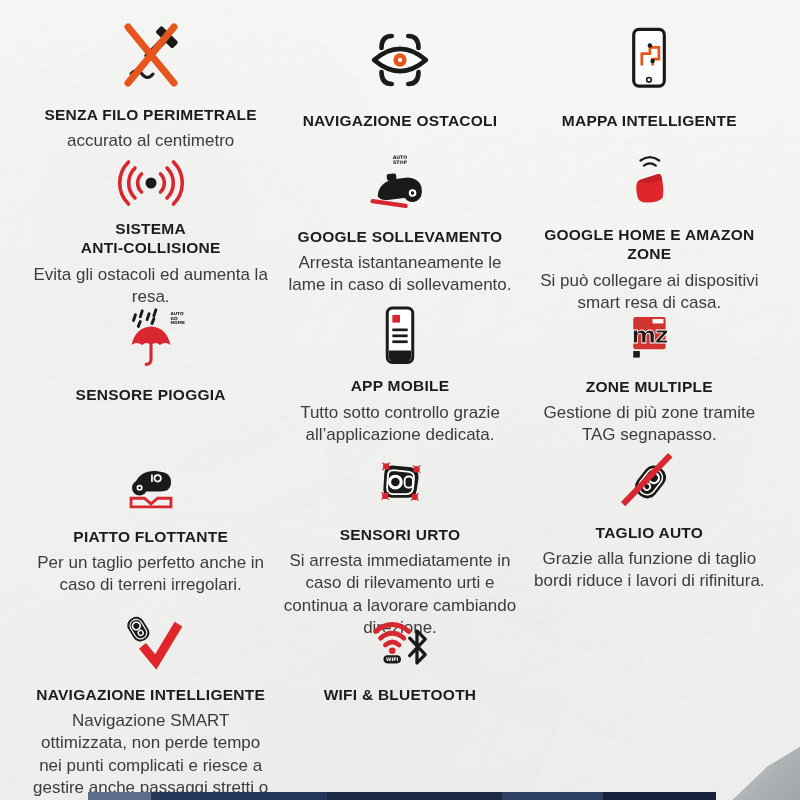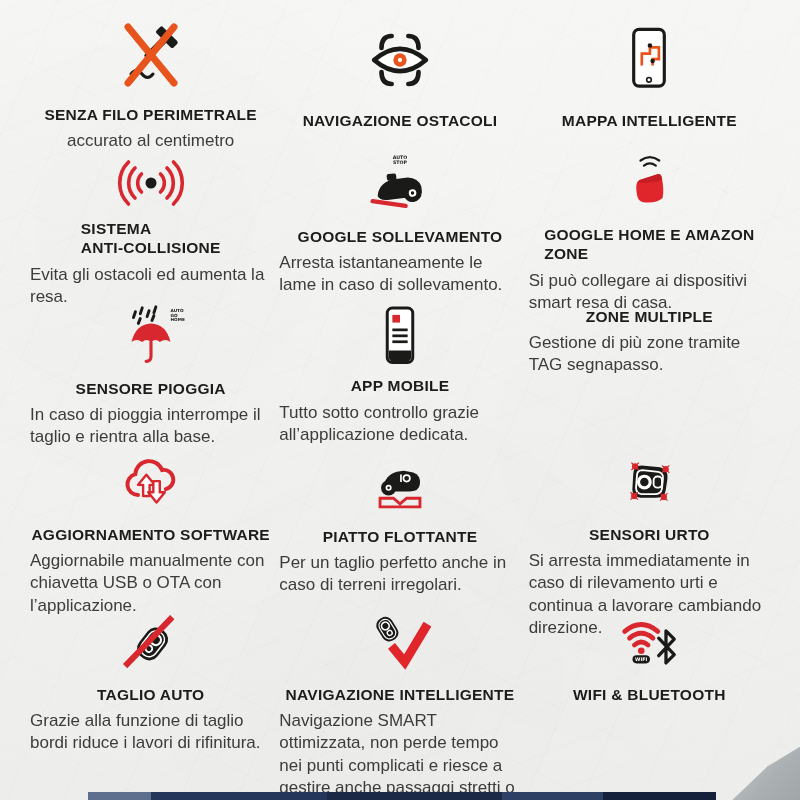--- a/index.html
+++ b/index.html
@@ -10,21 +10,21 @@
     background-image:
       repeating-linear-gradient(113deg, rgba(0,0,0,0.016) 0 1px, transparent 1px 53px),
       repeating-linear-gradient(27deg, rgba(0,0,0,0.013) 0 1px, transparent 1px 67px),
       repeating-linear-gradient(158deg, rgba(0,0,0,0.01) 0 1px, transparent 1px 41px),
       radial-gradient(circle at 18% 28%, rgba(0,0,0,0.018), transparent 42%),
       radial-gradient(circle at 78% 55%, rgba(0,0,0,0.016), transparent 45%),
       radial-gradient(circle at 45% 85%, rgba(0,0,0,0.015), transparent 40%);}
   .grid{position:absolute;left:30px;right:30px;top:14px;display:grid;
         grid-template-columns:1fr 1fr 1fr;
         grid-template-rows:138px 150px 144px 162px 186px;column-gap:8px;}
-  .cell{display:flex;flex-direction:column;align-items:center;}
+  .cell{display:flex;flex-direction:column;align-items:center;text-align:center;}
   .iconbox{display:flex;align-items:center;justify-content:center;}
   .r1 .iconbox{height:92px;} .r2 .iconbox{height:70px;} .r3 .iconbox{height:78px;}
   .r4 .iconbox{height:76px;} .r5 .iconbox{height:72px;}
   .title{margin:5px 0 0;font-size:15.5px;font-weight:bold;color:#1c1c1b;
          letter-spacing:.25px;line-height:1.25;max-width:242px;}
   .title span{display:block;}
   .desc{margin:6px 0 0;font-size:17px;line-height:1.3;color:#3d3c3c;max-width:258px;}
   .footer-bar{position:absolute;left:88px;bottom:0;width:628px;height:8px;
     background:linear-gradient(90deg,#5d6f8d 0 10%,#24375a 10% 38%,#1b2846 38% 66%,#2e4164 66% 82%,#15213a 82% 100%);}
   .corner-tear{position:absolute;right:0;bottom:0;width:72px;height:58px;opacity:.8;
@@ -160,54 +160,50 @@
             <line x1="43" y1="14" x2="41" y2="19"></line>
           </g>
           <text x="60" y="10" font-size="4.4" font-weight="bold" fill="#1a1a18">AUTO</text>
           <text x="60" y="15" font-size="4.4" font-weight="bold" fill="#1a1a18">GO</text>
           <text x="60" y="20" font-size="4.4" font-weight="bold" fill="#1a1a18">HOME</text>
           <path d="M20,41 Q24,23 40,22 Q56,23 60,41 Q55,37 49,41 Q45,37 40,41 Q35,37 31,41 Q25,37 20,41 Z" fill="#d8272e"></path>
           <path d="M40,41 L40,56 Q40,61 35,61" stroke="#d8272e" stroke-width="3.2" fill="none" stroke-linecap="round"></path>
         </svg>
       </div>
       <h3 class="title">SENSORE PIOGGIA</h3>
-      <p class="desc">In caso di pioggia interrompe il taglio e rientra alla base.</p>
     </div>
 
     <div class="cell r3">
       <div class="iconbox">
         <svg width="68" height="68" viewBox="0 0 80 80">
           <rect x="25" y="6" width="30" height="64" rx="6" fill="#ffffff" stroke="#1a1a18" stroke-width="3.5"></rect>
           <path d="M27,56 h26 v8 q0,4.3 -4.3,4.3 h-17.4 q-4.3,0 -4.3,-4.3 Z" fill="#1a1a18"></path>
           <rect x="31" y="14" width="9" height="9" fill="#d8272e"></rect>
           <rect x="31" y="30" width="18" height="3.2" fill="#1a1a18"></rect>
           <rect x="31" y="37" width="18" height="3.2" fill="#1a1a18"></rect>
           <rect x="31" y="44" width="18" height="3.2" fill="#1a1a18"></rect>
         </svg>
       </div>
       <h3 class="title">APP MOBILE</h3>
       <p class="desc">Tutto sotto controllo grazie all’applicazione dedicata.</p>
     </div>
 
     <div class="cell r3">
+      <div class="iconbox">
+        <svg width="70" height="70" viewBox="0 0 80 80">
+          <rect x="22" y="17" width="37" height="37" rx="2.5" fill="#d1332e"></rect>
+          <rect x="44" y="19.5" width="12.5" height="5" fill="#ffffff"></rect>
+          <rect x="22" y="56" width="7.5" height="7.5" fill="#1a1a18"></rect>
+          <text x="40.5" y="47" text-anchor="middle" font-size="27" font-weight="bold" fill="#1a1a18" stroke="#ffffff" stroke-width="0.9" letter-spacing="-1.5">mz</text>
+        </svg>
+      </div>
       <h3 class="title">ZONE MULTIPLE</h3>
       <p class="desc">Gestione di più zone tramite TAG segnapasso.</p>
     </div>
 
-    <div class="cell r4">
-      <div class="iconbox">
-        <svg width="74" height="74" viewBox="0 0 80 80">
-          <path d="M26,53 a11.5,11.5 0 0 1 -3,-22.6 a15,15 0 0 1 29,-4.4 a10.5,10.5 0 0 1 4,20.6" fill="none" stroke="#d8272e" stroke-width="4.2" stroke-linecap="round"></path>
-          <path d="M31.5,54 v-12 h-5.5 l9,-11 9,11 h-5.5 v12 z" fill="#ffffff" stroke="#d8272e" stroke-width="2.6" stroke-linejoin="round"></path>
-          <path d="M42.5,38 v12 h-5.5 l9,11 9,-11 h-5.5 v-12 z" fill="#ffffff" stroke="#d8272e" stroke-width="2.6" stroke-linejoin="round"></path>
-        </svg>
-      </div>
-      <h3 class="title">AGGIORNAMENTO SOFTWARE</h3>
-      <p class="desc">Aggiornabile manualmente con chiavetta USB o OTA con l’applicazione.</p>
-    </div>
 
     <div class="cell r4">
       <div class="iconbox">
         <svg width="76" height="76" viewBox="0 0 80 80">
           <path d="M19,64 V55 h14 l7,6 7,-6 h14 v9 z" fill="none" stroke="#d8272e" stroke-width="3"></path>
           <path d="M24,38 Q28,27 44,26 L54,28 Q62,31 61,40 Q60,48 50,48 L30,48 Q24,46 24,38 Z" fill="#1a1a18"></path>
           <circle cx="28" cy="44" r="8" fill="#1a1a18"></circle>
           <circle cx="28" cy="44" r="3.2" fill="#ffffff"></circle>
           <circle cx="28" cy="44" r="1.4" fill="#1a1a18"></circle>
           <circle cx="47" cy="34" r="3.4" fill="none" stroke="#ffffff" stroke-width="1.8"></circle>

